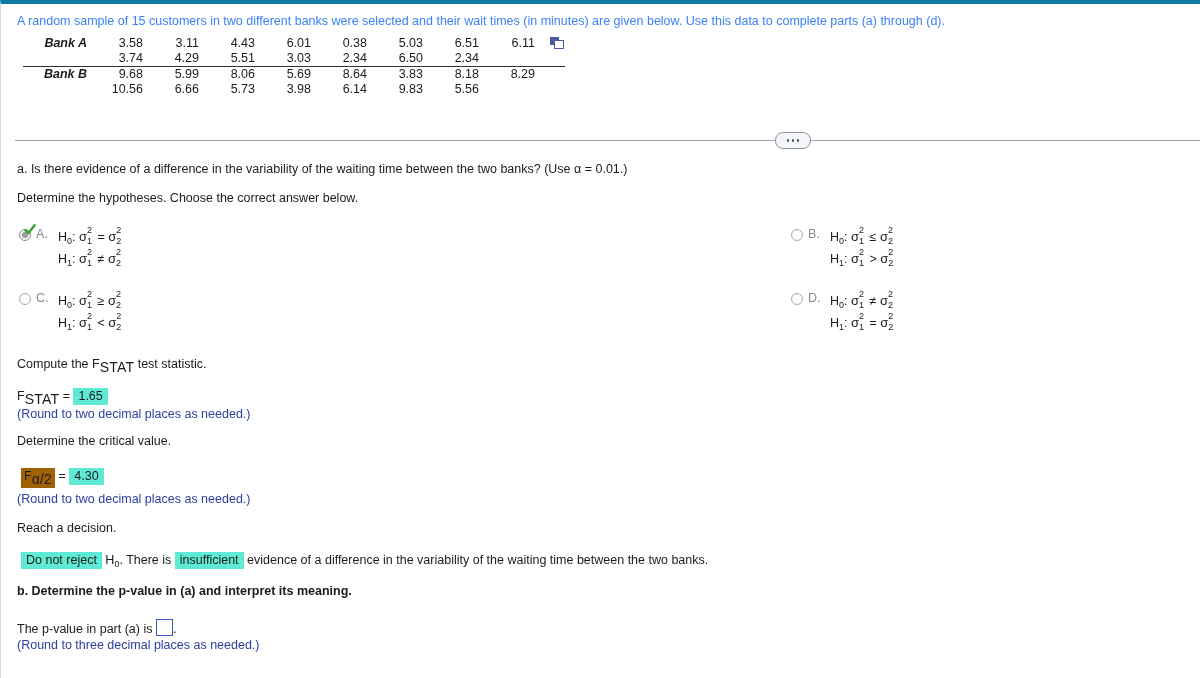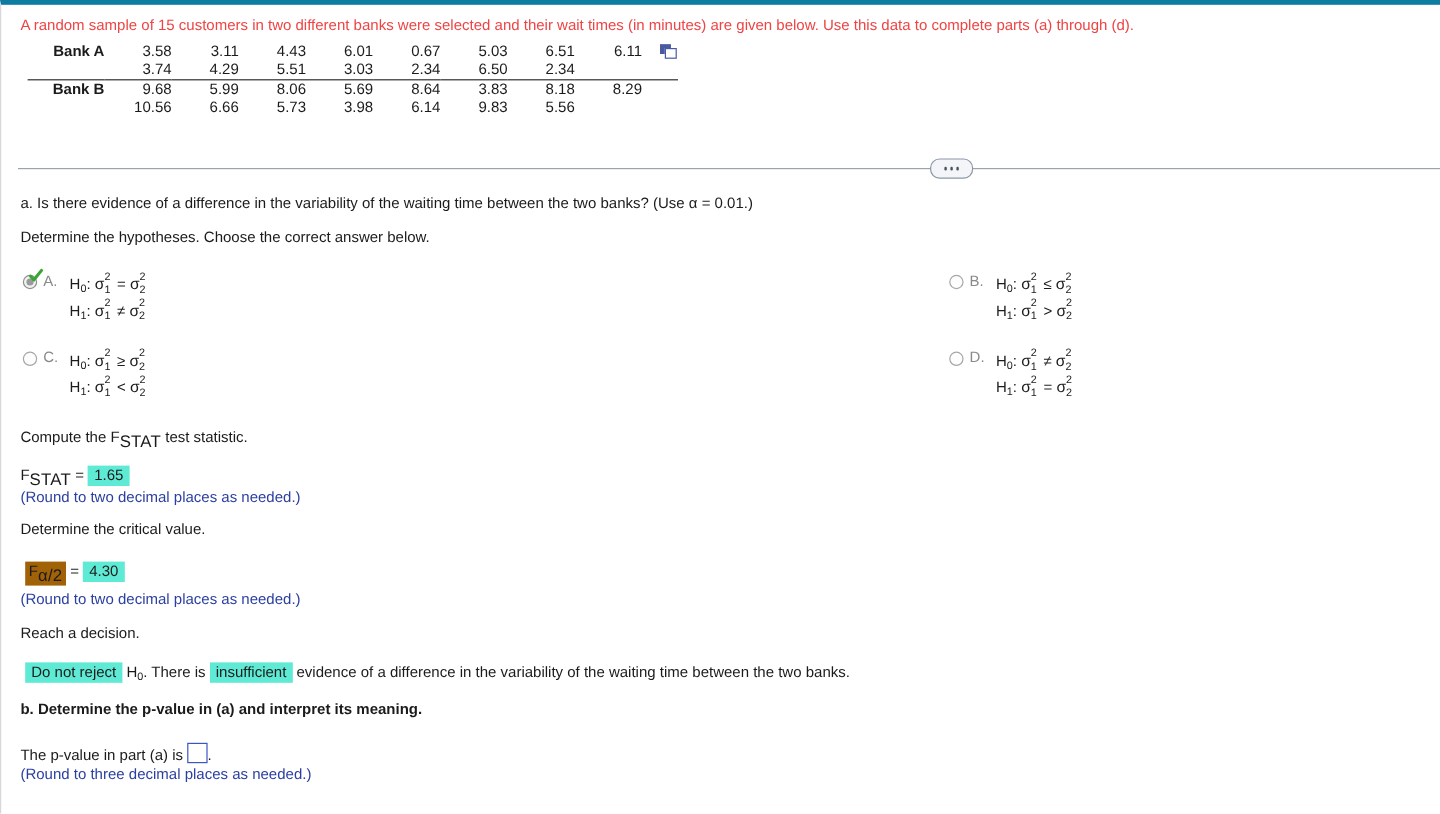--- a/index.html
+++ b/index.html
@@ -28,21 +28,21 @@
     position: relative;
     height: 100%;
   }
 
   
   .intro {
     position: absolute;
     left: 16px;
     top: 10px;
     font-size: 12.5px;
-    color: #ef4444;
+    color: #3b82f6;
     white-space: nowrap;
   }
 
   
   .data-table-wrap {
     position: absolute;
     left: 22px;
     top: 32px;
   }
   table.data {
@@ -55,20 +55,21 @@
     line-height: 15px;
     text-align: right;
     color: #1b1b1b;
     font-size: 12.5px;
   }
   td.lbl {
     font-weight: bold;
     text-align: left;
     padding-right: 18px;
     width: 64px;
+    font-style: italic;
   }
   td.num { width: 56px; padding-right: 4px; }
   tr.ruled td { border-top: 1.4px solid #303030; }
   .copy-icon-cell { width: 30px; text-align: left; padding-left: 10px; }
 
   .copy-icon {
     display: inline-block;
     position: relative;
     width: 15px;
     height: 13px;
@@ -257,21 +258,21 @@
 
   <div class="data-table-wrap">
     <table class="data">
       <tbody>
             <tr>
         <td class="lbl">Bank A</td>
         <td class="num">3.58</td>
         <td class="num">3.11</td>
         <td class="num">4.43</td>
         <td class="num">6.01</td>
-        <td class="num">0.67</td>
+        <td class="num">0.38</td>
         <td class="num">5.03</td>
         <td class="num">6.51</td>
         <td class="num">6.11</td>
         <td class="copy-icon-cell">
           <span class="copy-icon">
             <span class="sq-back"></span><span class="sq-front"></span>
           </span>
         </td>
       </tr>
       <tr>

